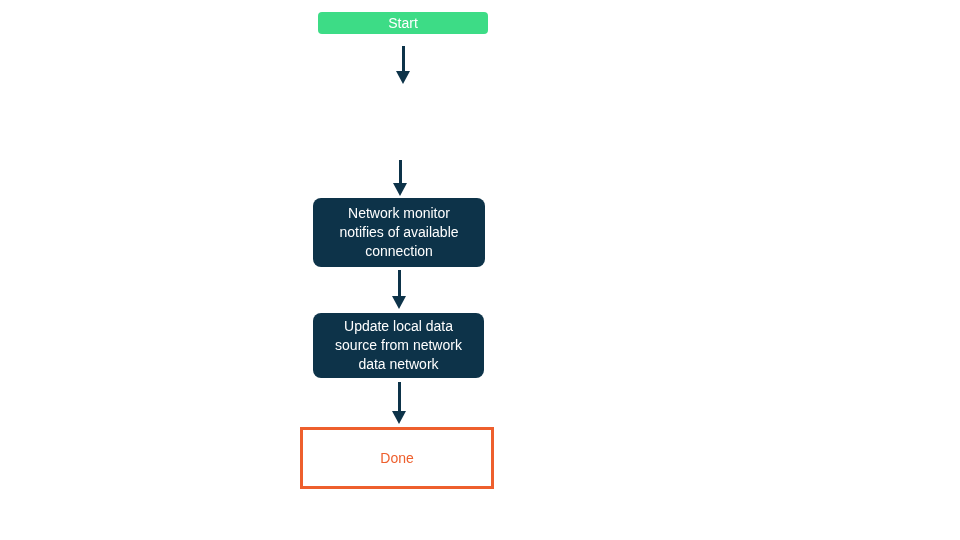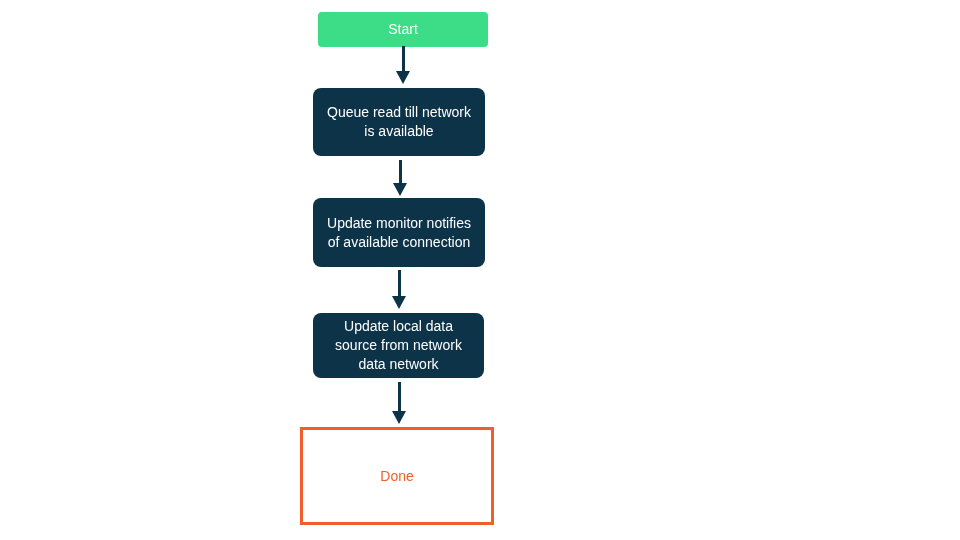--- a/index.html
+++ b/index.html
@@ -19,38 +19,38 @@
     align-items: center;
     justify-content: center;
     text-align: center;
     font-size: 14px;
     line-height: 19px;
     color: #ffffff;
   }
 
   .node-start {
     left: 318px; top: 12px;
-    width: 170px; height: 35px;
+    width: 170px; height: 22px;
     background: #3DDC86;
     border-radius: 4px;
   }
 
   .node-process {
     background: #0D3349;
     border-radius: 8px;
     padding: 6px 12px;
   }
 
   .node-queue   { left: 313px; top: 88px;  width: 172px; height: 68px; }
   .node-monitor { left: 313px; top: 198px; width: 172px; height: 69px; }
   .node-update  { left: 313px; top: 313px; width: 171px; height: 65px; }
 
   .node-done {
     left: 300px; top: 427px;
-    width: 194px; height: 98px;
+    width: 194px; height: 62px;
     background: #ffffff;
     border: 3px solid #EE5F2D;
     color: #EE5F2D;
     border-radius: 0;
   }
 
   .flow-arrow {
     position: absolute;
     width: 14px;
     display: flex;
@@ -84,31 +84,28 @@
 
   <div class="node node-start">
     <span>Start</span>
   </div>
 
   <div class="flow-arrow arrow-1">
     <div class="arrow-stem"></div>
     <div class="arrow-head"></div>
   </div>
 
-  <div class="node node-process node-queue">
-    <span>Queue read till network is available</span>
-  </div>
 
   <div class="flow-arrow arrow-2">
     <div class="arrow-stem"></div>
     <div class="arrow-head"></div>
   </div>
 
   <div class="node node-process node-monitor">
-    <span>Update monitor notifies of available connection</span>
+    <span>Network monitor notifies of available connection</span>
   </div>
 
   <div class="flow-arrow arrow-3">
     <div class="arrow-stem"></div>
     <div class="arrow-head"></div>
   </div>
 
   <div class="node node-process node-update">
     <span>Update local data source from network data network</span>
   </div>

